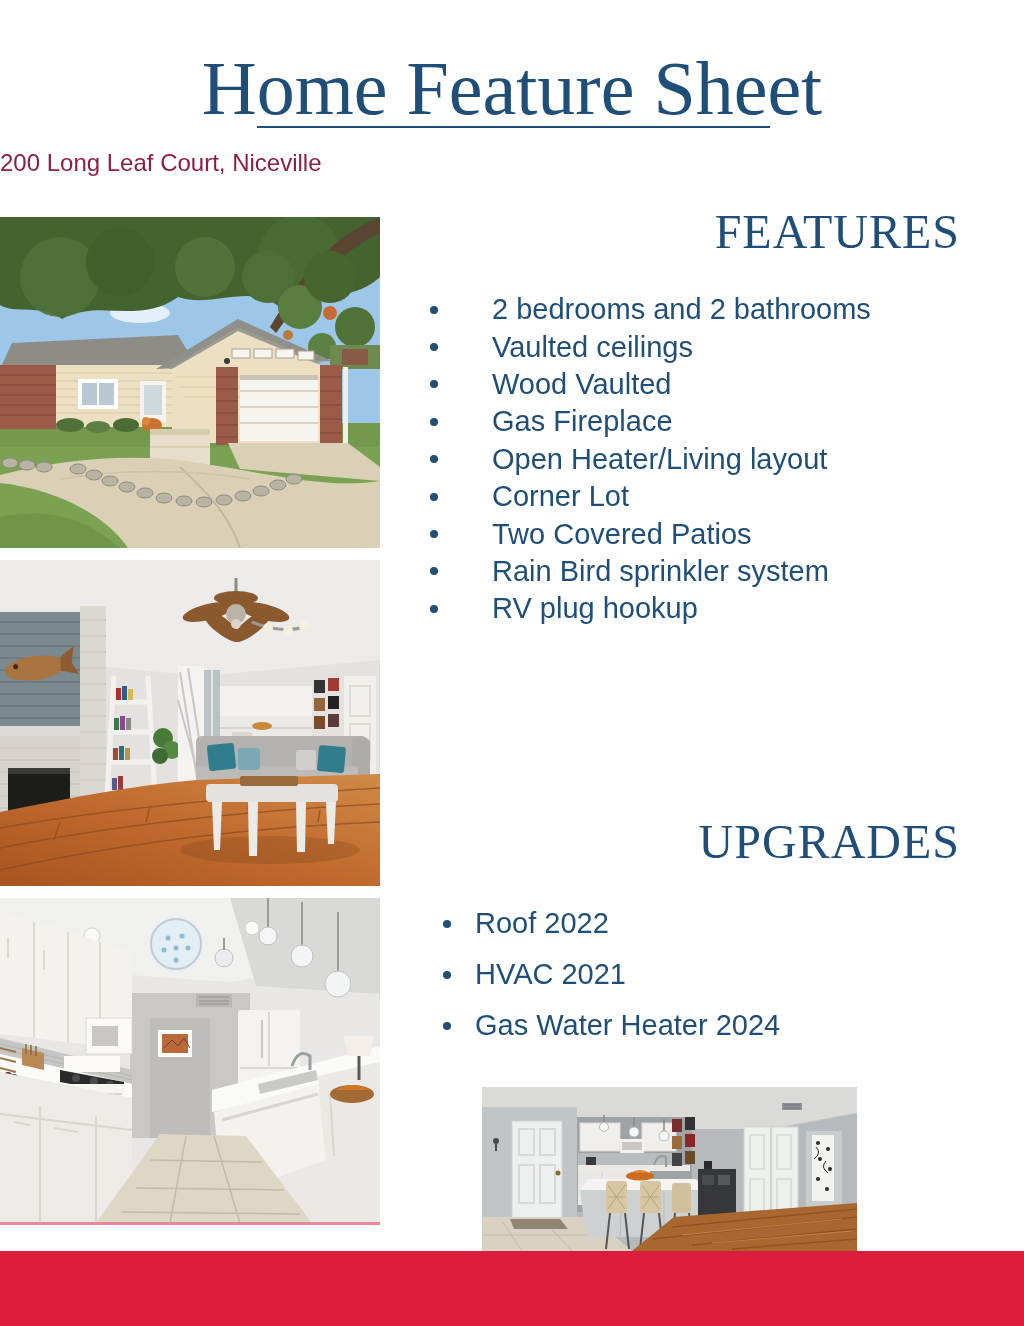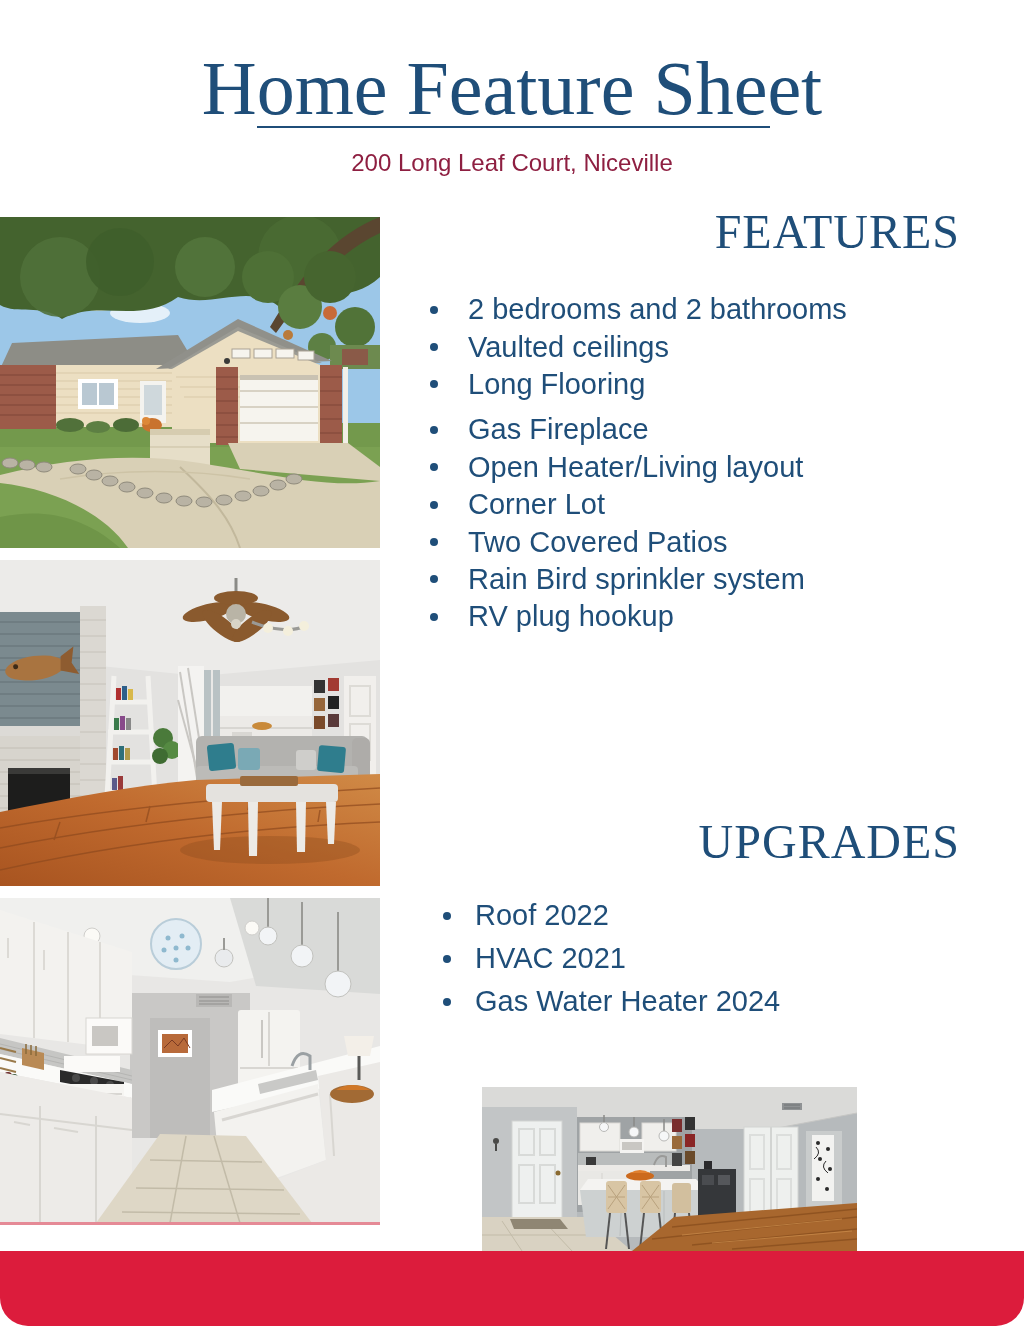--- a/index.html
+++ b/index.html
@@ -1,30 +1,29 @@
 <!DOCTYPE html>
 <html><head>
 <meta charset="utf-8">
 <style>
   html,body{margin:0;padding:0;background:#ffffff;}
   .page{
     position:relative;width:1024px;height:1326px;background:#ffffff;overflow:hidden;
     font-family:"Liberation Sans",sans-serif;
-    border-radius:28px;
   }
   .title{
     position:absolute;top:50px;left:0;width:1024px;text-align:center;
     font-family:"Liberation Serif",serif;font-weight:400;
     font-size:76px;line-height:1;color:#1F4E79;letter-spacing:0px;
   }
   .title-underline{
     position:absolute;top:126px;left:257px;width:513px;height:2px;background:#1F4E79;
   }
   .subtitle{
-    position:absolute;top:149px;left:0;width:1024px;text-align:center;
+    position:absolute;top:149px;left:0;width:1024px;text-align:left;
     font-size:24px;line-height:28px;color:#8E1F41;
   }
   .photo{position:absolute;overflow:hidden;}
   .photo svg{display:block;width:100%;height:100%;}
   .photo-1{left:0;top:217px;width:380px;height:331px;}
   .photo-2{left:0;top:560px;width:380px;height:326px;}
   .photo-3{left:0;top:898px;width:380px;height:325px;}
   .photo-4{left:482px;top:1087px;width:375px;height:164px;}
   .photo3-redline{position:absolute;left:0;top:1222px;width:380px;height:3px;background:#E58A96;}
   .red-bar{position:absolute;left:0;top:1251px;width:1024px;height:75px;background:#DC1C3C;}
@@ -33,25 +32,25 @@
     font-family:"Liberation Serif",serif;font-weight:400;
     font-size:48px;line-height:1;color:#1F4E79;letter-spacing:1px;
   }
   .heading-features{top:208px;}
   .heading-upgrades{top:818px;}
   ul.bullet-list{list-style:none;margin:0;padding:0;position:absolute;}
   ul.bullet-list li{display:flex;align-items:center;}
   .dot{flex:0 0 auto;width:8px;height:8px;border-radius:50%;background:#1F4E79;}
   .li-text{color:#1F4E79;font-size:29px;line-height:1;white-space:nowrap;}
   .features-list{left:430px;top:291px;}
-  .features-list li{height:37.4px;}
-  .features-list li.group-gap{margin-top:8px;}
+  .features-list li{height:37.4px;gap:24px;}
+  .features-list li.group-gap{}
   .features-list .dot{margin-right:30px;}
   .upgrades-list{left:443px;top:894px;}
-  .upgrades-list li{height:43px;}
+  .upgrades-list li{height:43px;margin-top:8px;}
   .upgrades-list .dot{margin-right:24px;}
 </style>
 </head>
 <body>
 
 <div class="page">
 
   <div class="title">Home Feature Sheet</div>
   <div class="title-underline"></div>
   <div class="subtitle">200 Long Leaf Court, Niceville</div>
@@ -611,21 +610,21 @@
     <li>
         <span class="dot"></span>
         <span class="li-text">2 bedrooms and 2 bathrooms</span>
       </li>
     <li>
         <span class="dot"></span>
         <span class="li-text">Vaulted ceilings</span>
       </li>
     <li>
         <span class="dot"></span>
-        <span class="li-text">Long Flooring</span>
+        <span class="li-text">Wood Vaulted</span>
       </li>
     <li class="group-gap">
         <span class="dot"></span>
         <span class="li-text">Gas Fireplace</span>
       </li>
     <li>
         <span class="dot"></span>
         <span class="li-text">Open Heater/Living layout</span>
       </li>
     <li>

